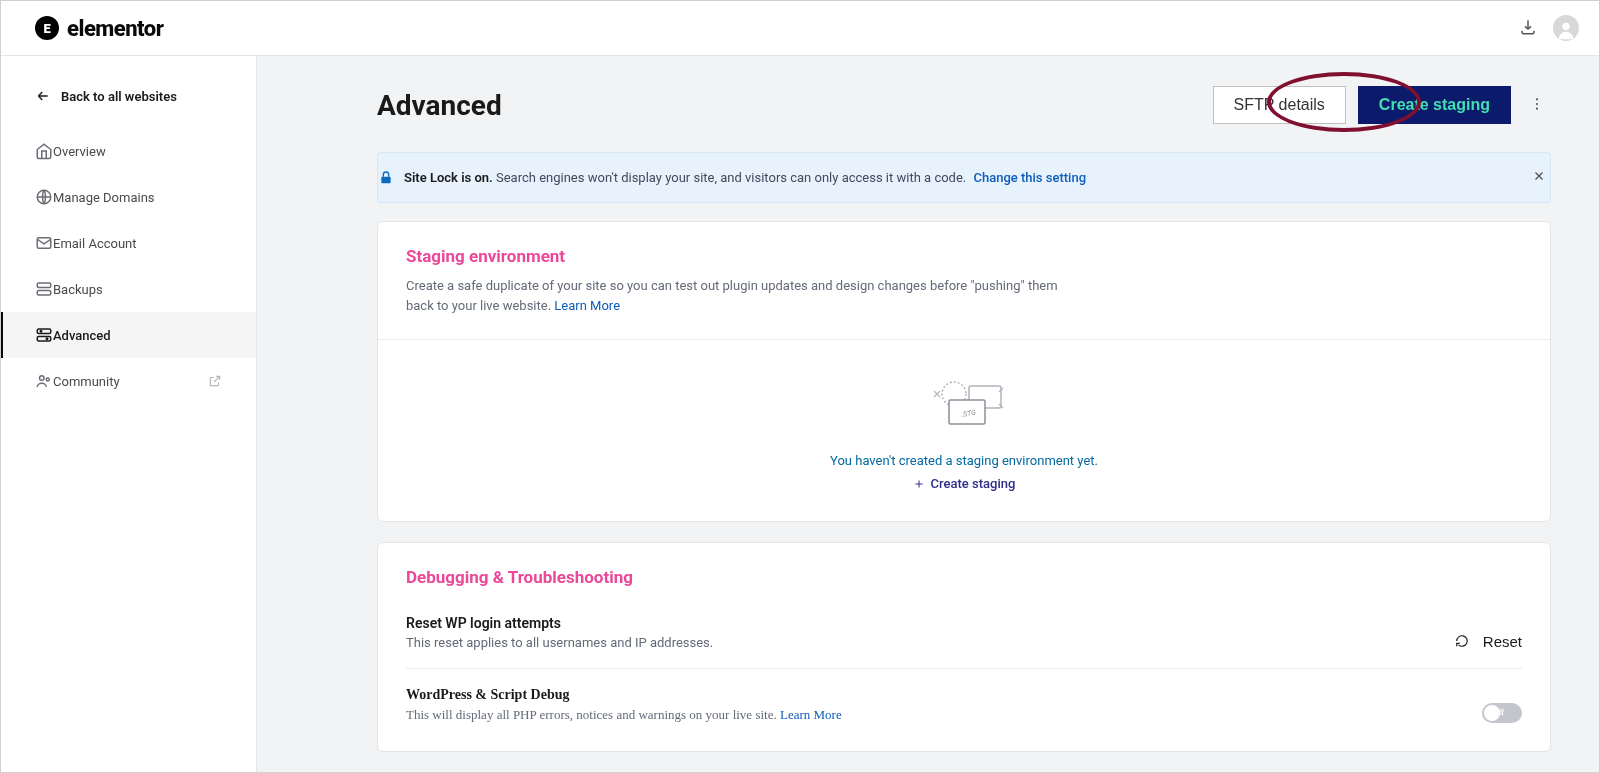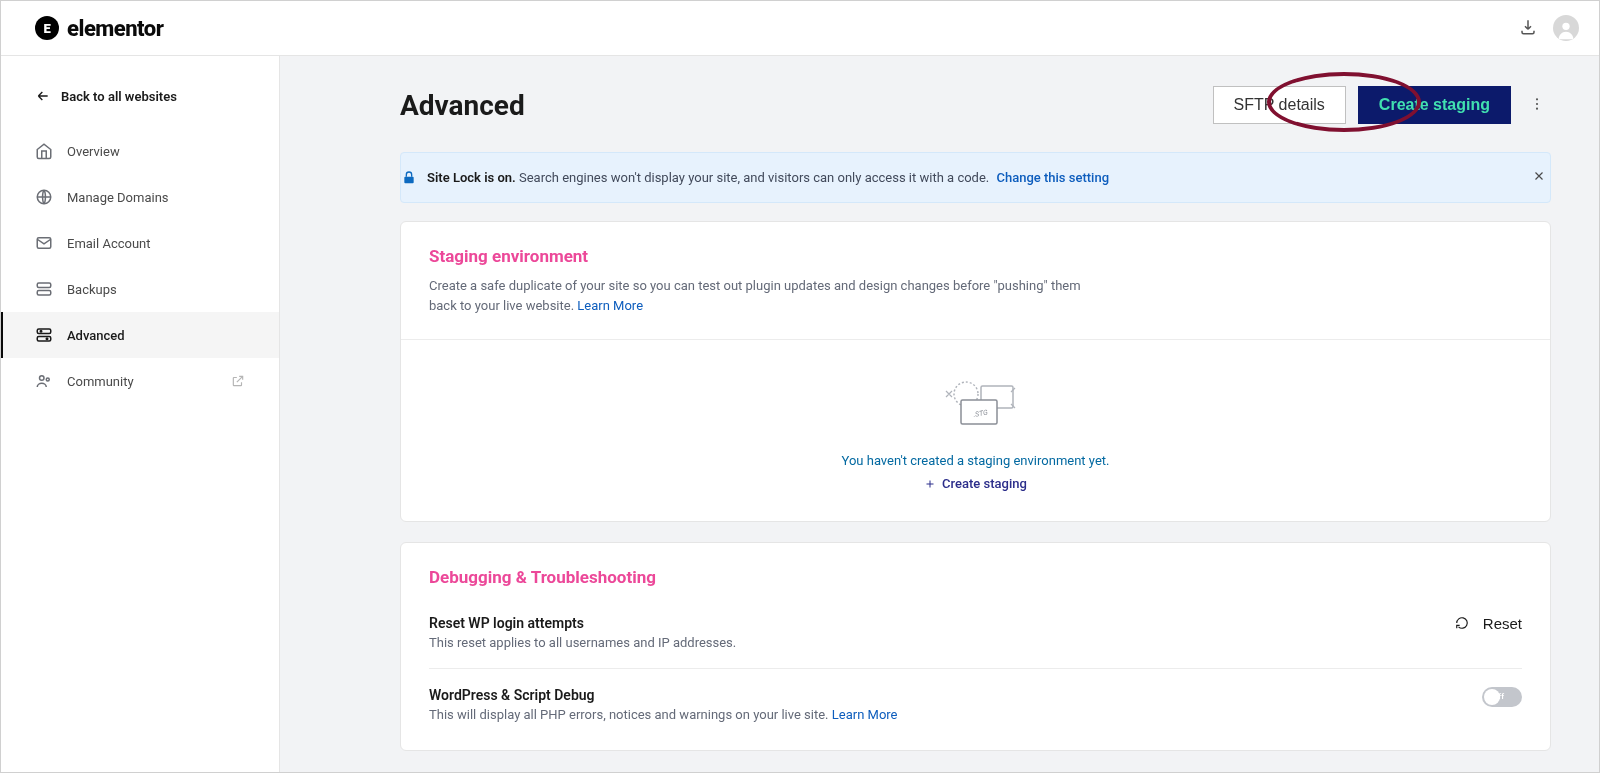--- a/index.html
+++ b/index.html
@@ -54,39 +54,38 @@
     justify-content: center;
     overflow: hidden;
   }
   .avatar svg { fill: #fff; }
   
   .app-body {
     display: flex;
     height: calc(100% - 55px);
   }
   .sidebar {
-    width: 279px;
+    width: 256px;
     border-right: 1px solid #e5e5e5;
     background: #fff;
     padding: 22px 0;
   }
   .back-link {
     display: flex;
     align-items: center;
     gap: 10px;
     padding: 10px 34px 24px;
     font-size: 13px;
     font-weight: 600;
     color: #1a1a1a;
     cursor: pointer;
   }
   .nav-item {
     display: flex;
     align-items: center;
-    gap: 14px;
     padding: 14px 34px;
     font-size: 13px;
     color: #4a4a4a;
     cursor: pointer;
     position: relative;
   }
   .nav-item.active {
     background: #f5f5f5;
     color: #1a1a1a;
     font-weight: 500;
@@ -212,26 +211,26 @@
     color: #2b2d8a;
     font-size: 13px;
     font-weight: 500;
     cursor: pointer;
     display: inline-flex;
     align-items: center;
     gap: 6px;
   }
   .debug-section {
     display: flex;
-    align-items: flex-start;
+    align-items: flex-end;
     justify-content: space-between;
     padding: 18px 0;
     border-bottom: 1px solid #ececec;
   }
-  .debug-section:last-child { border-bottom: none; padding-bottom: 4px; }
+  .debug-section:last-child { border-bottom: none; padding-bottom: 4px; font-family: Liberation Serif, serif; }
   .debug-title {
     font-size: 14px;
     font-weight: 600;
     color: #1a1a1a;
     margin-bottom: 4px;
   }
   .debug-desc { font-size: 13px; color: #646a78; }
   .debug-desc a { color: #0d5dbd; text-decoration: none; }
   .reset-btn {
     background: none;

